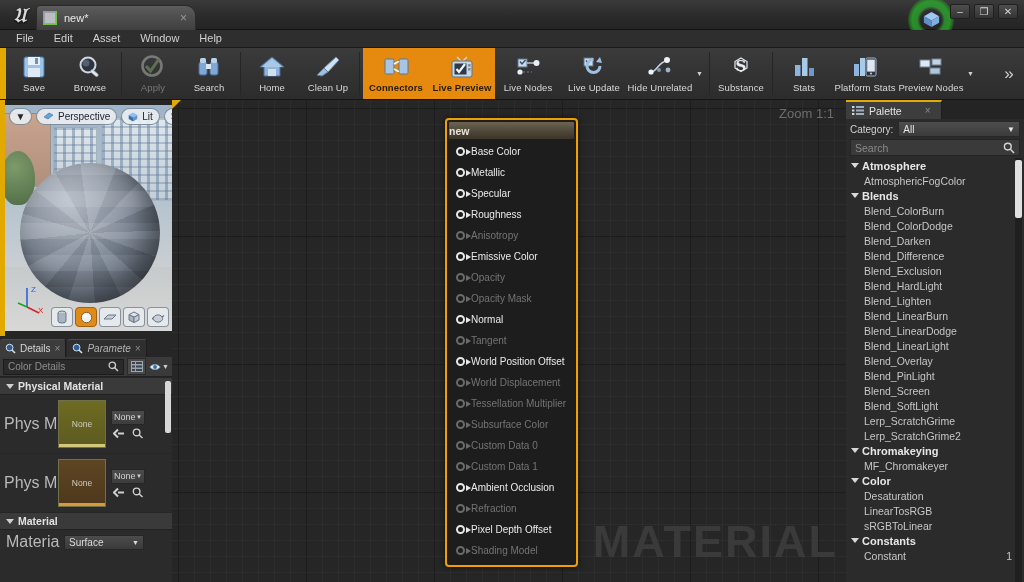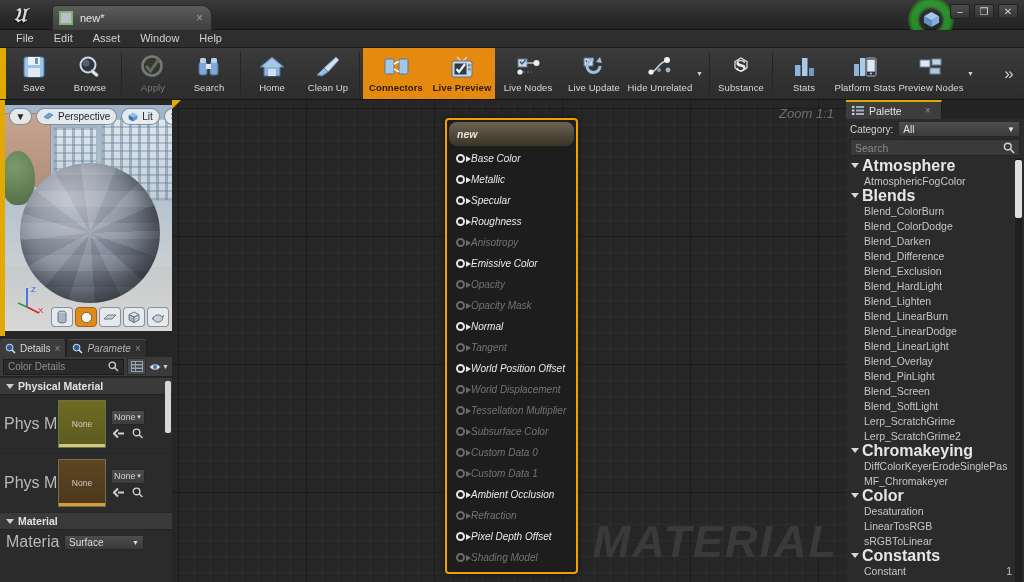--- a/index.html
+++ b/index.html
@@ -18,21 +18,21 @@
     background: linear-gradient(180deg, #3a3a3a 0%, #2b2b2b 55%, #242424 100%);
     border-bottom: 1px solid #141414;
   }
   .ue-logo {
     position: absolute; left: 7px; top: 3px; width: 26px; height: 24px;
     color: #d8d8d8; font-family: "DejaVu Serif", serif; font-size: 20px;
     font-style: italic; font-weight: bold; text-align: center; line-height: 24px;
     text-shadow: 0 1px 2px #000;
   }
   .doc-tab {
-    position: absolute; left: 52px; top: 5px; width: 160px; height: 25px;
+    position: absolute; left: 36px; top: 5px; width: 160px; height: 25px;
     background: linear-gradient(180deg, #5c5c5c 0%, #4a4a4a 60%, #404040 100%);
     border-radius: 4px 10px 0 0;
     border: 1px solid #2a2a2a; border-bottom: none;
     display: flex; align-items: center; padding: 0 6px;
   }
   .doc-tab-icon {
     width: 14px; height: 14px; border: 1px solid #6fbf4a; background: #9aa1a8;
     margin-right: 7px; position: relative; flex: none;
   }
   .doc-tab-icon:before {
@@ -239,21 +239,20 @@
     position: absolute; left: 172px; top: 100px; right: 178px; bottom: 0;
     background-color: #262626;
     background-image:
       linear-gradient(rgba(255,255,255,.030) 1px, transparent 1px),
       linear-gradient(90deg, rgba(255,255,255,.030) 1px, transparent 1px),
       linear-gradient(rgba(0,0,0,.45) 1px, transparent 1px),
       linear-gradient(90deg, rgba(0,0,0,.45) 1px, transparent 1px);
     background-size: 16px 16px, 16px 16px, 128px 128px, 128px 128px;
     background-position: 6px 8px, 6px 8px, 6px 8px, 6px 8px;
     overflow: hidden;
-    font-style: italic;
   }
   .graph-accent {
     position: absolute; left: 0; top: 0; width: 0; height: 0;
     border-left: 9px solid #e2a900; border-bottom: 9px solid transparent;
   }
   .zoom-label {
     position: absolute; right: 12px; top: 6px; font-size: 13px; color: #6e6e6e;
   }
   .watermark {
     position: absolute; right: 8px; bottom: 14px;
@@ -261,23 +260,23 @@
   }
 
   
   .node {
     position: absolute; left: 273px; top: 18px; width: 133px;
     background: #1d1d1d; border: 2px solid #f0a000; border-radius: 4px;
     box-shadow: 0 0 6px rgba(0,0,0,.55);
     padding-bottom: 4px;
   }
   .node-title {
-    height: 24px; margin: 2px 2px 2px 2px; border-radius: 8px;
+    height: 17px; margin: 2px 2px 2px 2px; border-radius: 1px;
     background: linear-gradient(180deg, #6d6350 0%, #4a4336 65%, #3b3529 100%);
-    display: flex; align-items: center; padding-left: 8px;
+    display: flex; align-items: center; 
     font-size: 10.5px; font-weight: bold; color: #e7e3d8;
   }
   .pin-row { height: 21px; display: flex; align-items: center; padding-left: 9px; gap: 6px; }
   .pin {
     width: 9px; height: 9px; border-radius: 50%;
     border: 2px solid #e8e8e8; position: relative; flex: none;
   }
   .pin:after {
     content: ""; position: absolute; left: 8px; top: 0px;
     border-left: 5px solid #e8e8e8; border-top: 3px solid transparent; border-bottom: 3px solid transparent;
@@ -312,21 +311,21 @@
     height: 17px; margin: 1px 4px 2px 4px; background: #3a3a3a;
     border: 1px solid #242424; display: flex; align-items: center;
     justify-content: space-between; padding: 0 4px; font-size: 10.5px; color: #8a8a8a;
   }
   .pal-list {
     position: absolute; left: 0; right: 0; top: 58px; bottom: 0;
     overflow: hidden; padding-left: 2px;
   }
   .pal-cat {
     height: 15px; display: flex; align-items: center; gap: 3px;
-    font-size: 16px; color: #e6e6e6; font-weight: bold; padding-left: 3px;
+    font-size: 11px; color: #e6e6e6; font-weight: bold; padding-left: 3px;
   }
   .pal-cat .tri { border-left: none; border-right: 4px solid transparent;
     border-left: 4px solid transparent; border-top: 5px solid #d8d8d8; border-bottom: none; }
   .pal-item {
     height: 15px; display: flex; align-items: center; padding-left: 16px;
     font-size: 10.5px; color: #c6c6c6; white-space: nowrap; overflow: hidden;
     justify-content: space-between; padding-right: 12px;
   }
   .pal-scroll {
     position: absolute; right: 2px; top: 60px; width: 7px; height: 58px;
@@ -924,23 +923,20 @@
           <span>Lerp_ScratchGrime</span>
         </div>
         <div class="pal-item">
           <span>Lerp_ScratchGrime2</span>
         </div>
         <div class="pal-cat">
           <span class="tri"></span>
           <span>Chromakeying</span>
         </div>
         <div class="pal-item">
-          <span>DiffColorKeyerErodeSinglePas</span>
-        </div>
-        <div class="pal-item">
           <span>MF_Chromakeyer</span>
         </div>
         <div class="pal-cat">
           <span class="tri"></span>
           <span>Color</span>
         </div>
         <div class="pal-item">
           <span>Desaturation</span>
         </div>
         <div class="pal-item">

